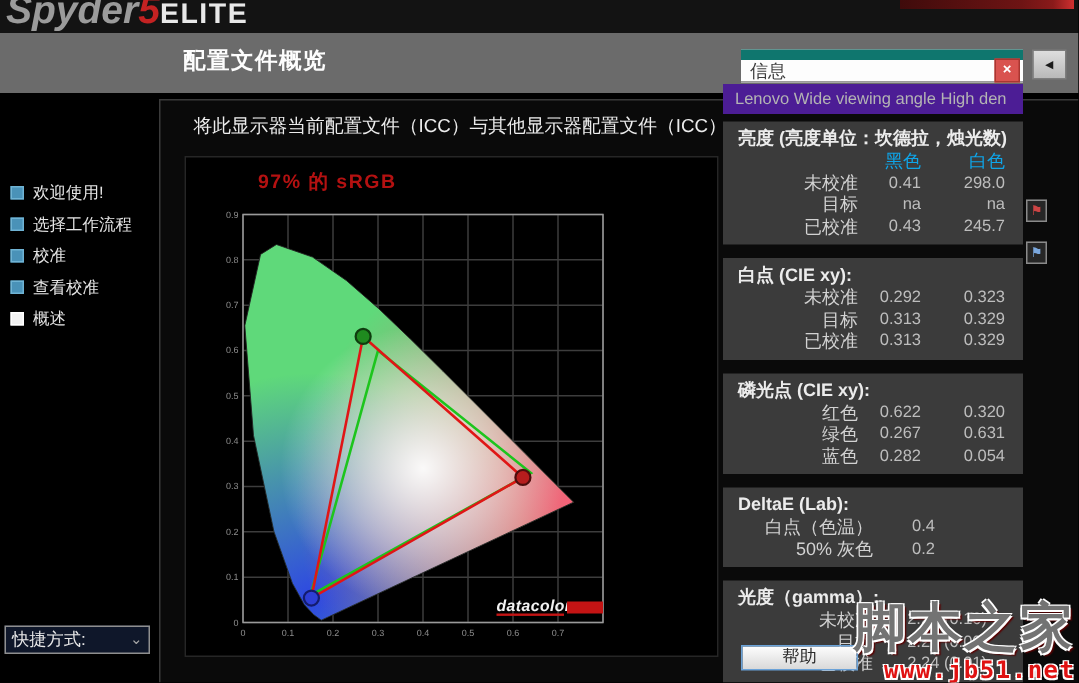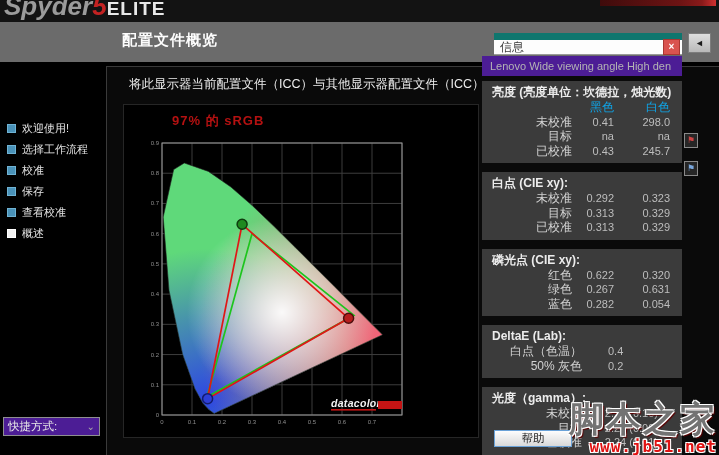--- a/index.html
+++ b/index.html
@@ -19,21 +19,21 @@
   .titlestrip { position:absolute; left:0; top:22px; width:719px; height:40px; background:#6b6b6b; z-index:2; }
   .page-title { position:absolute; left:122px; top:9px; font-size:15px; color:#fdfdfd; font-weight:bold; letter-spacing:1px; }
 
   
   .sidebar { position:absolute; left:0; top:118px; width:104px; z-index:2; }
   .side-item { display:flex; align-items:center; height:21px; padding-left:7px; cursor:default; }
   .side-sq { width:9px; height:9px; margin-right:6px; background:#4a92b8; border:1px solid #6fb3d4; flex:0 0 auto; }
   .side-item.active .side-sq { background:#f2f2f2; border-color:#ffffff; }
   .side-label { font-size:11px; color:#e4e4e4; white-space:nowrap; }
 
-  .shortcut { position:absolute; left:3px; top:417px; width:97px; height:19px; background:#4c1d95;
+  .shortcut { position:absolute; left:3px; top:417px; width:97px; height:19px; background:#0f172a;
     border:1px solid #8f8f8f; display:flex; align-items:center; padding:0 4px; z-index:2; cursor:default; }
   .shortcut .sc-label { font-size:11.5px; color:#e8e8e8; flex:1; }
   .shortcut .chev { font-size:10px; color:#a8a8a8; line-height:10px; }
 
   
   .main-panel { position:absolute; left:106px; top:66px; width:613px; height:389px; background:#0a0a0a;
     border-left:1px solid #3a3a3a; border-top:1px solid #3a3a3a; z-index:1; }
   .main-desc { position:absolute; left:22px; top:9px; font-size:12.5px; color:#ececec; white-space:nowrap; }
   .chart-box { position:absolute; left:16px; top:37px; width:356px; height:334px; background:#000; border:1px solid #262626; }
   .gamut-label { position:absolute; left:48px; top:7px; font-size:13px; font-weight:bold; color:#b41111; letter-spacing:1px; }
@@ -99,24 +99,20 @@
       <span class="side-sq"></span>
       <span class="side-label">欢迎使用!</span>
     </div>
     <div class="side-item">
       <span class="side-sq"></span>
       <span class="side-label">选择工作流程</span>
     </div>
     <div class="side-item">
       <span class="side-sq"></span>
       <span class="side-label">校准</span>
-    </div>
-    <div class="side-item">
-      <span class="side-sq"></span>
-      <span class="side-label">保存</span>
     </div>
     <div class="side-item">
       <span class="side-sq"></span>
       <span class="side-label">查看校准</span>
     </div>
     <div class="side-item active">
       <span class="side-sq"></span>
       <span class="side-label">概述</span>
     </div>
   </div>

